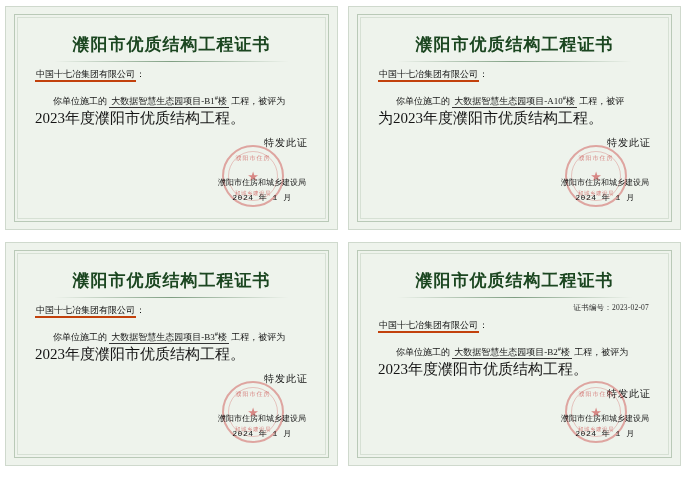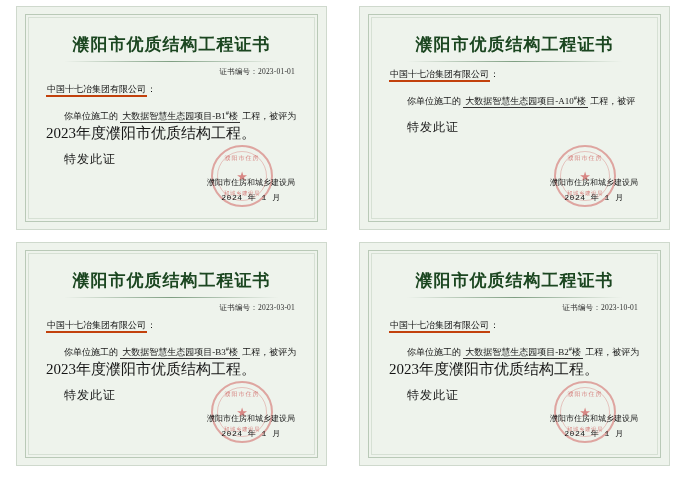--- a/index.html
+++ b/index.html
@@ -25,21 +25,21 @@
     top: 0;
     width: 686px;
     height: 480px;
     display: grid;
     grid-template-columns: 343px 343px;
     grid-template-rows: 236px 236px;
   }
   .cert-cell {
     position: relative;
     box-sizing: border-box;
-    padding: 6px 16px;
+    padding: 6px 5px;
   }
   .cert {
     position: relative;
     box-sizing: border-box;
     width: 100%;
     height: 100%;
     background: #eef3ec;
     border: 1px solid #cfd9cd;
     overflow: hidden;
   }
@@ -122,23 +122,24 @@
     font-size: 6.5px;
     vertical-align: super;
   }
   .line2 {
     font-size: 15px;
     line-height: 17px;
     color: #141414;
   }
   .closing {
     margin-top: 9px;
-    font-size: 12px;
+    font-size: 10px;
     color: #141414;
     letter-spacing: 1px;
+    text-align: right;
   }
   .closing .indent {
     display: inline-block;
     width: 18px;
   }
   .issuer {
     position: absolute;
     right: 22px;
     bottom: 16px;
     text-align: center;
@@ -199,72 +200,104 @@
     font-size: 5.5px;
     color: rgba(198, 45, 45, 0.75);
     letter-spacing: 0.5px;
   }
 </style>
 </head>
 <body>
 
 <div class="sheet">
   <div class="grid">
-
-    <div class="cert-cell">
-      <div class="cert">
-        <div class="cert-inner">
-          <div class="cert-inner2"></div>
-          <div class="content">
-            <div class="title">濮阳市优质结构工程证书</div>
-            <div class="title-rule"></div>
-            <div class="cert-no">
-              <span>证书编号：</span><span>2023-01-01</span>
-            </div>
-            <div class="recipient">
-              <span class="name">中国十七冶集团有限公司</span><span>：</span>
-            </div>
-            <div class="body-text">
-              <span class="indent"></span><span>你单位施工的</span>
-              <span class="project"><span>大数据智慧生态园项目-B1</span><span class="proj-sup">#</span><span>楼</span></span>
-              <span>工程，被评为</span>
-              <div class="line2">2023年度濮阳市优质结构工程。</div>
-            </div>
-            <div class="closing">
-              <span class="indent"></span><span>特发此证</span>
-            </div>
-            <div class="seal">
-              <div class="seal-ring"></div>
-              <div class="seal-top">濮阳市住房</div>
-              <div class="star">★</div>
-              <div class="seal-bottom">和城乡建设局</div>
-            </div>
-            <div class="issuer">
-              <div>濮阳市住房和城乡建设局</div>
-              <div class="date">2024 年 1 月</div>
-            </div>
-          </div>
-        </div>
-      </div>
-    </div>
 
     <div class="cert-cell">
       <div class="cert">
         <div class="cert-inner">
           <div class="cert-inner2"></div>
           <div class="content">
             <div class="title">濮阳市优质结构工程证书</div>
             <div class="title-rule"></div>
             <div class="recipient">
               <span class="name">中国十七冶集团有限公司</span><span>：</span>
             </div>
             <div class="body-text">
               <span class="indent"></span><span>你单位施工的</span>
+              <span class="project"><span>大数据智慧生态园项目-B1</span><span class="proj-sup">#</span><span>楼</span></span>
+              <span>工程，被评为</span>
+              <div class="line2">2023年度濮阳市优质结构工程。</div>
+            </div>
+            <div class="closing">
+              <span class="indent"></span><span>特发此证</span>
+            </div>
+            <div class="seal">
+              <div class="seal-ring"></div>
+              <div class="seal-top">濮阳市住房</div>
+              <div class="star">★</div>
+              <div class="seal-bottom">和城乡建设局</div>
+            </div>
+            <div class="issuer">
+              <div>濮阳市住房和城乡建设局</div>
+              <div class="date">2024 年 1 月</div>
+            </div>
+          </div>
+        </div>
+      </div>
+    </div>
+
+    <div class="cert-cell">
+      <div class="cert">
+        <div class="cert-inner">
+          <div class="cert-inner2"></div>
+          <div class="content">
+            <div class="title">濮阳市优质结构工程证书</div>
+            <div class="title-rule"></div>
+            <div class="recipient">
+              <span class="name">中国十七冶集团有限公司</span><span>：</span>
+            </div>
+            <div class="body-text">
+              <span class="indent"></span><span>你单位施工的</span>
               <span class="project"><span>大数据智慧生态园项目-A10</span><span class="proj-sup">#</span><span>楼</span></span>
               <span>工程，被评</span>
+              <div class="line2">为2023年度濮阳市优质结构工程。</div>
+            </div>
+            <div class="closing">
+              <span class="indent"></span><span>特发此证</span>
+            </div>
+            <div class="seal">
+              <div class="seal-ring"></div>
+              <div class="seal-top">濮阳市住房</div>
+              <div class="star">★</div>
+              <div class="seal-bottom">和城乡建设局</div>
+            </div>
+            <div class="issuer">
+              <div>濮阳市住房和城乡建设局</div>
+              <div class="date">2024 年 1 月</div>
+            </div>
+          </div>
+        </div>
+      </div>
+    </div>
+
+    <div class="cert-cell">
+      <div class="cert">
+        <div class="cert-inner">
+          <div class="cert-inner2"></div>
+          <div class="content">
+            <div class="title">濮阳市优质结构工程证书</div>
+            <div class="title-rule"></div>
+            <div class="recipient">
+              <span class="name">中国十七冶集团有限公司</span><span>：</span>
+            </div>
+            <div class="body-text">
+              <span class="indent"></span><span>你单位施工的</span>
+              <span class="project"><span>大数据智慧生态园项目-B3</span><span class="proj-sup">#</span><span>楼</span></span>
+              <span>工程，被评为</span>
+              <div class="line2">2023年度濮阳市优质结构工程。</div>
             </div>
             <div class="closing">
               <span class="indent"></span><span>特发此证</span>
             </div>
             <div class="seal">
               <div class="seal-ring"></div>
               <div class="seal-top">濮阳市住房</div>
               <div class="star">★</div>
               <div class="seal-bottom">和城乡建设局</div>
             </div>
@@ -278,28 +311,28 @@
     </div>
 
     <div class="cert-cell">
       <div class="cert">
         <div class="cert-inner">
           <div class="cert-inner2"></div>
           <div class="content">
             <div class="title">濮阳市优质结构工程证书</div>
             <div class="title-rule"></div>
             <div class="cert-no">
-              <span>证书编号：</span><span>2023-03-01</span>
+              <span>证书编号：</span><span>2023-02-07</span>
             </div>
             <div class="recipient">
               <span class="name">中国十七冶集团有限公司</span><span>：</span>
             </div>
             <div class="body-text">
               <span class="indent"></span><span>你单位施工的</span>
-              <span class="project"><span>大数据智慧生态园项目-B3</span><span class="proj-sup">#</span><span>楼</span></span>
+              <span class="project"><span>大数据智慧生态园项目-B2</span><span class="proj-sup">#</span><span>楼</span></span>
               <span>工程，被评为</span>
               <div class="line2">2023年度濮阳市优质结构工程。</div>
             </div>
             <div class="closing">
               <span class="indent"></span><span>特发此证</span>
             </div>
             <div class="seal">
               <div class="seal-ring"></div>
               <div class="seal-top">濮阳市住房</div>
               <div class="star">★</div>
@@ -307,51 +340,14 @@
             </div>
             <div class="issuer">
               <div>濮阳市住房和城乡建设局</div>
               <div class="date">2024 年 1 月</div>
             </div>
           </div>
         </div>
       </div>
     </div>
 
-    <div class="cert-cell">
-      <div class="cert">
-        <div class="cert-inner">
-          <div class="cert-inner2"></div>
-          <div class="content">
-            <div class="title">濮阳市优质结构工程证书</div>
-            <div class="title-rule"></div>
-            <div class="cert-no">
-              <span>证书编号：</span><span>2023-10-01</span>
-            </div>
-            <div class="recipient">
-              <span class="name">中国十七冶集团有限公司</span><span>：</span>
-            </div>
-            <div class="body-text">
-              <span class="indent"></span><span>你单位施工的</span>
-              <span class="project"><span>大数据智慧生态园项目-B2</span><span class="proj-sup">#</span><span>楼</span></span>
-              <span>工程，被评为</span>
-              <div class="line2">2023年度濮阳市优质结构工程。</div>
-            </div>
-            <div class="closing">
-              <span class="indent"></span><span>特发此证</span>
-            </div>
-            <div class="seal">
-              <div class="seal-ring"></div>
-              <div class="seal-top">濮阳市住房</div>
-              <div class="star">★</div>
-              <div class="seal-bottom">和城乡建设局</div>
-            </div>
-            <div class="issuer">
-              <div>濮阳市住房和城乡建设局</div>
-              <div class="date">2024 年 1 月</div>
-            </div>
-          </div>
-        </div>
-      </div>
-    </div>
-
   </div>
 </div>
 
 </body></html>

